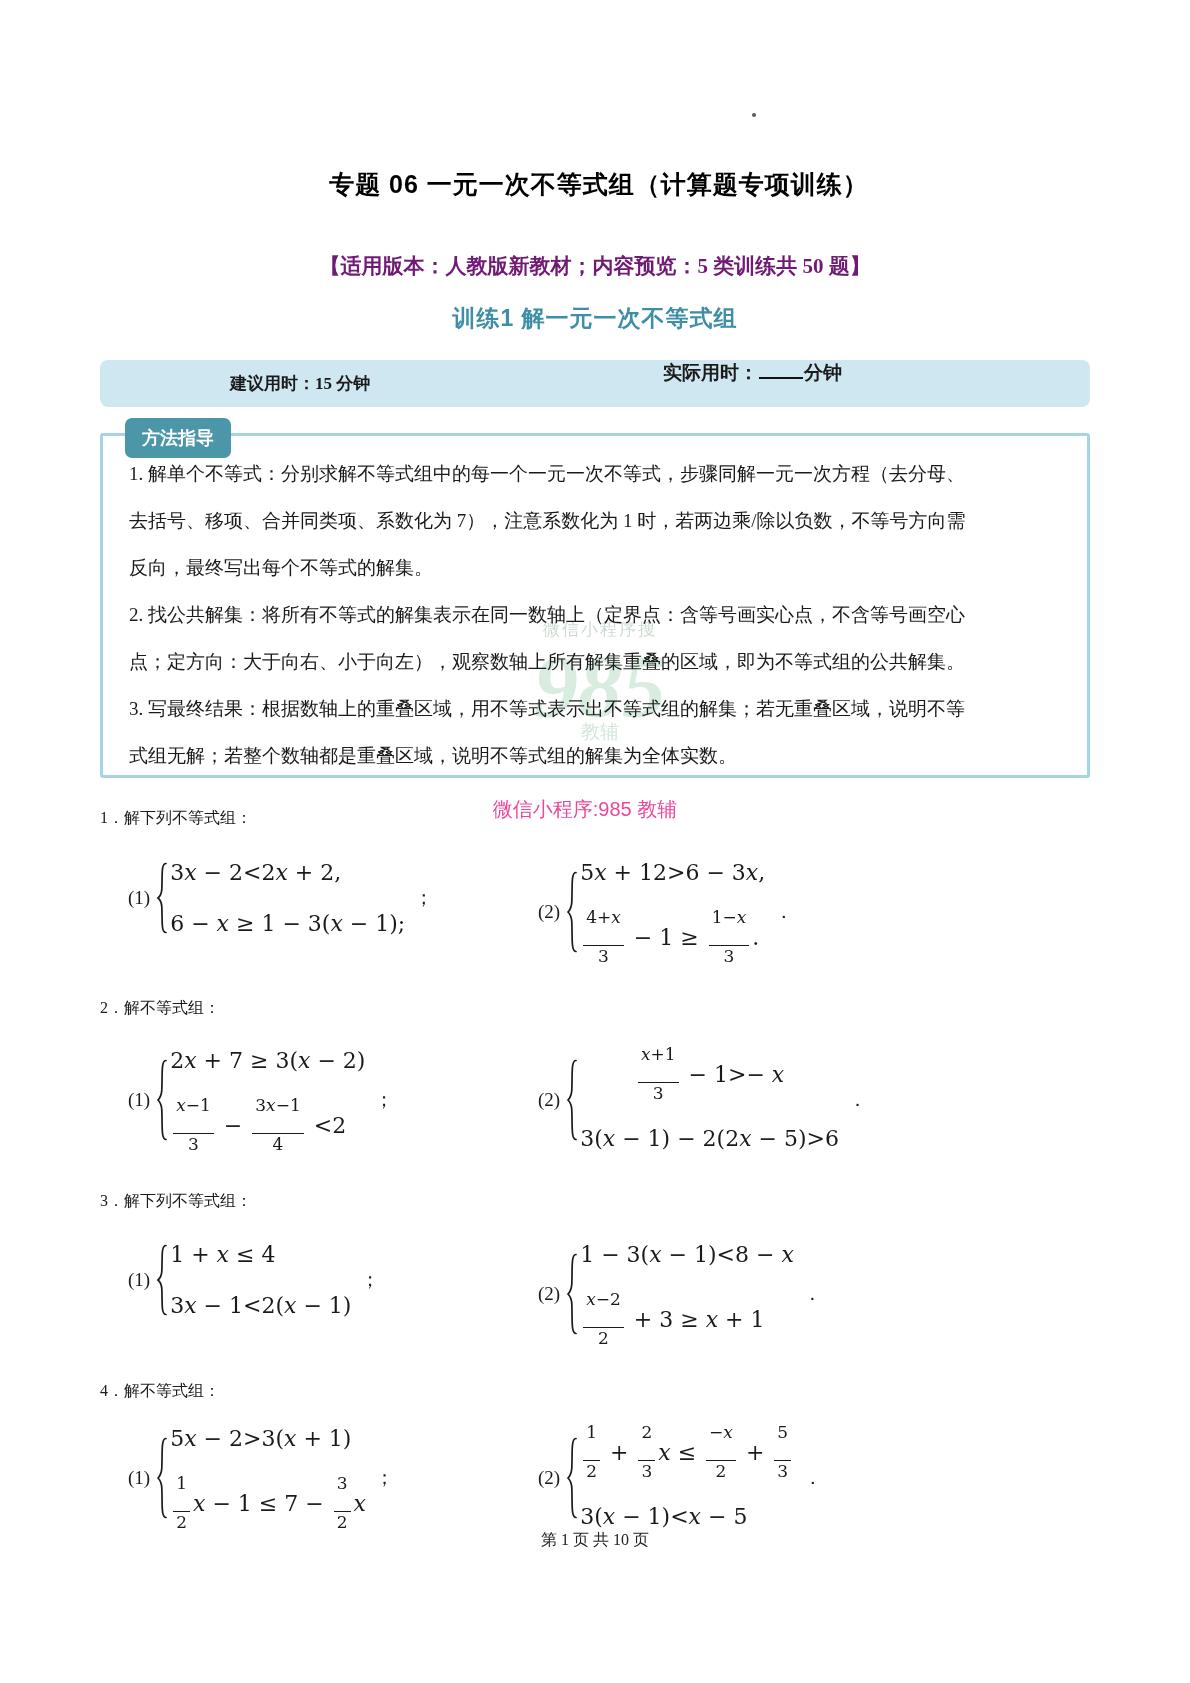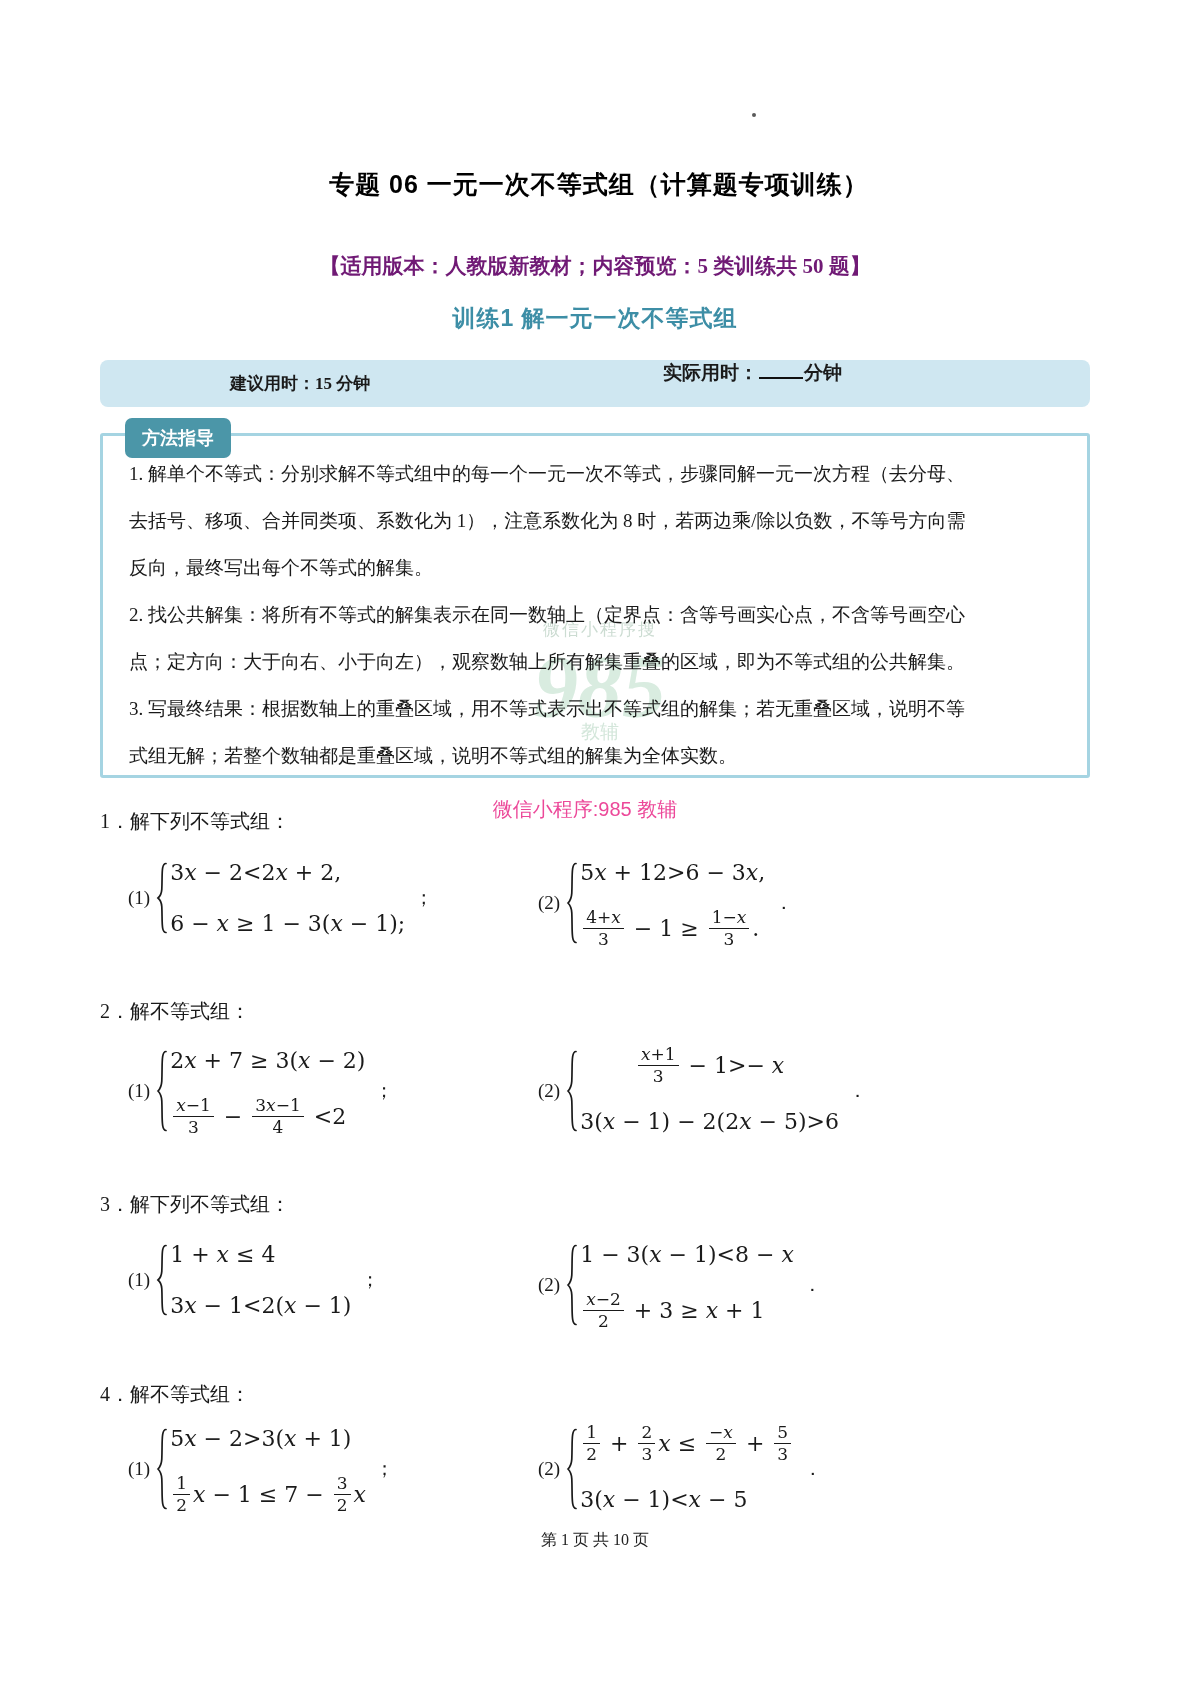--- a/index.html
+++ b/index.html
@@ -38,36 +38,36 @@
 
   .method-box { position:absolute; top:433px; left:100px; width:990px; height:345px;
                 border:3px solid #a5d4e2; border-radius:3px; background:transparent;
                 box-sizing:border-box; z-index:1; }
   .method-label { position:absolute; top:-18px; left:22px; background:#4b96a8; color:#fff;
                   font-family:"Liberation Sans", sans-serif; font-weight:bold; font-size:18px;
                   padding:8px 17px; border-radius:7px; }
   .method-lines { position:absolute; top:14px; left:26px; right:20px; font-size:19px; }
   .method-lines div { line-height:47px; white-space:nowrap; }
 
-  .p-title { position:absolute; left:100px; font-size:20px; z-index:1; }
+  .p-title { position:absolute; left:100px; font-size:16px; z-index:1; }
   .t1{top:808px}.t2{top:998px}.t3{top:1191px}.t4{top:1381px}
   .p-row { position:absolute; left:0; width:100%; height:92px; z-index:1; }
   .r1{top:856px}.r2{top:1044px}.r3{top:1238px}.r4{top:1422px}
   .part { position:absolute; top:0; display:flex; align-items:center; }
   .part.pos1 { left:128px; } .part.pos2 { left:538px; }
   .plabel { font-size:19px; margin-right:5px; }
   .sys { display:flex; align-items:center; }
   .sys-lines { display:flex; flex-direction:column; row-gap:18px; margin-left:1px; }
   .sys-lines.center { align-items:center; }
   .mline { font-family:"DejaVu Serif","Liberation Serif",serif; font-size:22px;
            min-height:33px; display:flex; align-items:center; white-space:pre; }
   .mline i { font-style:italic; }
   .frac { display:inline-flex; flex-direction:column; align-items:center;
           font-size:17px; line-height:1.12; margin:1px 3px; }
-  .frac .fnum { border-bottom:1.5px solid #1a1a1a; padding:0 3px 1px; }
+  .frac .fnum { border-bottom:1.5px solid #1a1a1a; padding:0 3px 18px; }
   .frac .fden { padding-top:1px; }
   .tail { font-size:19px; margin-left:9px; }
 
   .page-footer { position:absolute; top:1530px; left:0; width:100%; text-align:center;
                  font-size:16px; color:#222; }
 </style>
 </head>
 <body>
 
 <div class="page">
@@ -86,21 +86,21 @@
     <div class="wm-top">微信小程序搜</div>
     <div class="wm-big">985</div>
     <div class="wm-sub">教辅</div>
   </div>
   <div class="wm-line">微信小程序:985 教辅</div>
 
   <div class="method-box">
     <div class="method-label">方法指导</div>
     <div class="method-lines">
         <div>1. 解单个不等式：分别求解不等式组中的每一个一元一次不等式，步骤同解一元一次方程（去分母、</div>
-        <div>去括号、移项、合并同类项、系数化为 1），注意系数化为 8 时，若两边乘/除以负数，不等号方向需</div>
+        <div>去括号、移项、合并同类项、系数化为 7），注意系数化为 1 时，若两边乘/除以负数，不等号方向需</div>
         <div>反向，最终写出每个不等式的解集。</div>
         <div>2. 找公共解集：将所有不等式的解集表示在同一数轴上（定界点：含等号画实心点，不含等号画空心</div>
         <div>点；定方向：大于向右、小于向左），观察数轴上所有解集重叠的区域，即为不等式组的公共解集。</div>
         <div>3. 写最终结果：根据数轴上的重叠区域，用不等式表示出不等式组的解集；若无重叠区域，说明不等</div>
         <div>式组无解；若整个数轴都是重叠区域，说明不等式组的解集为全体实数。</div>
       </div>
   </div>
 
   <div id="problems">
       <div class="p-title t1"><span>1．</span><span>解下列不等式组：</span></div>

